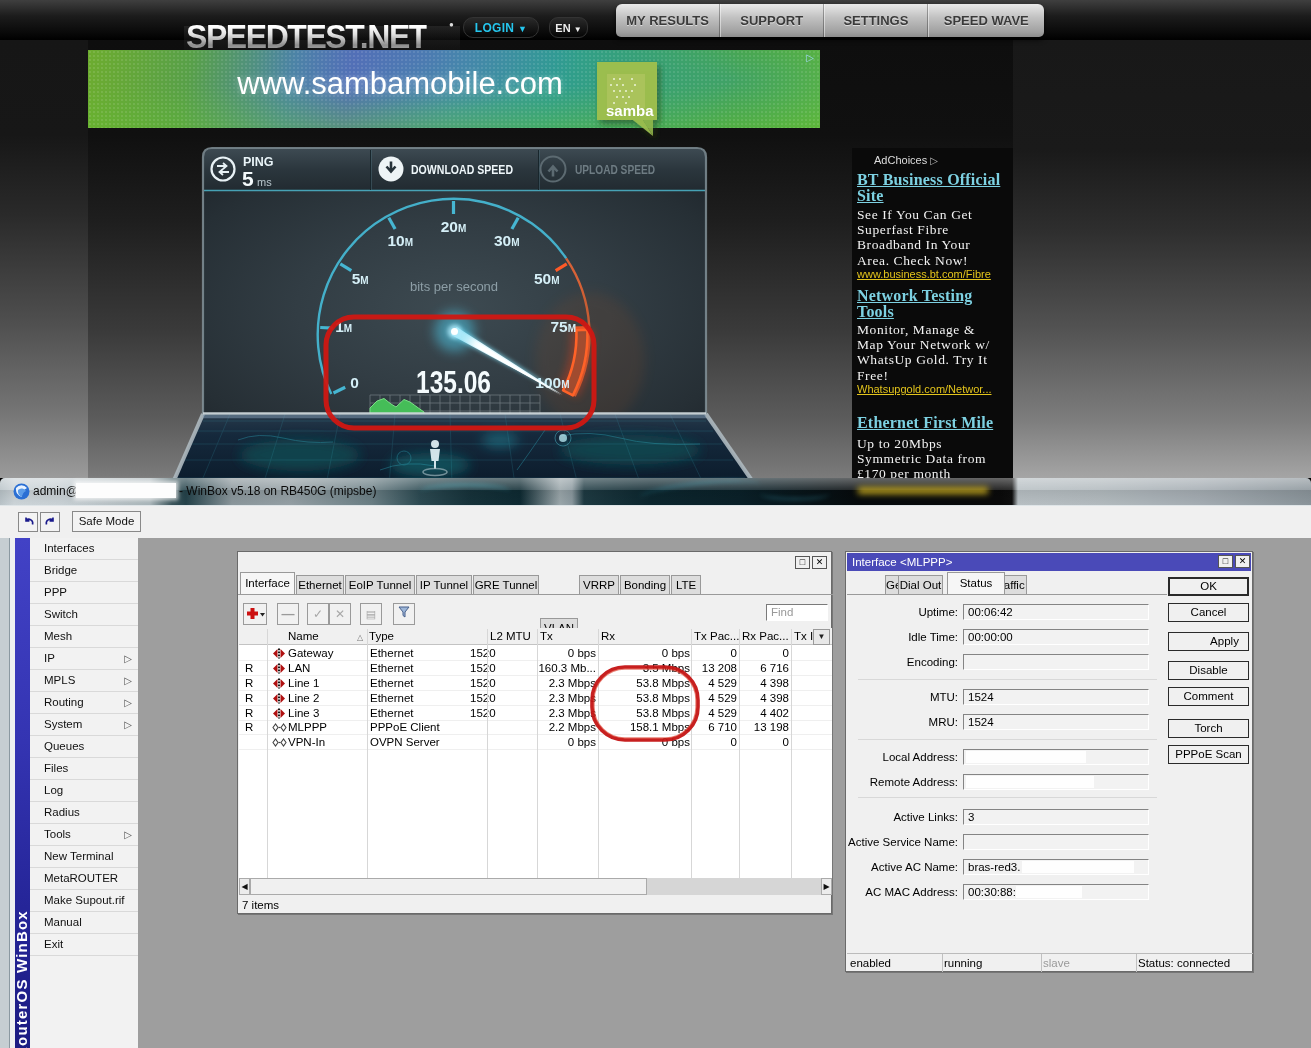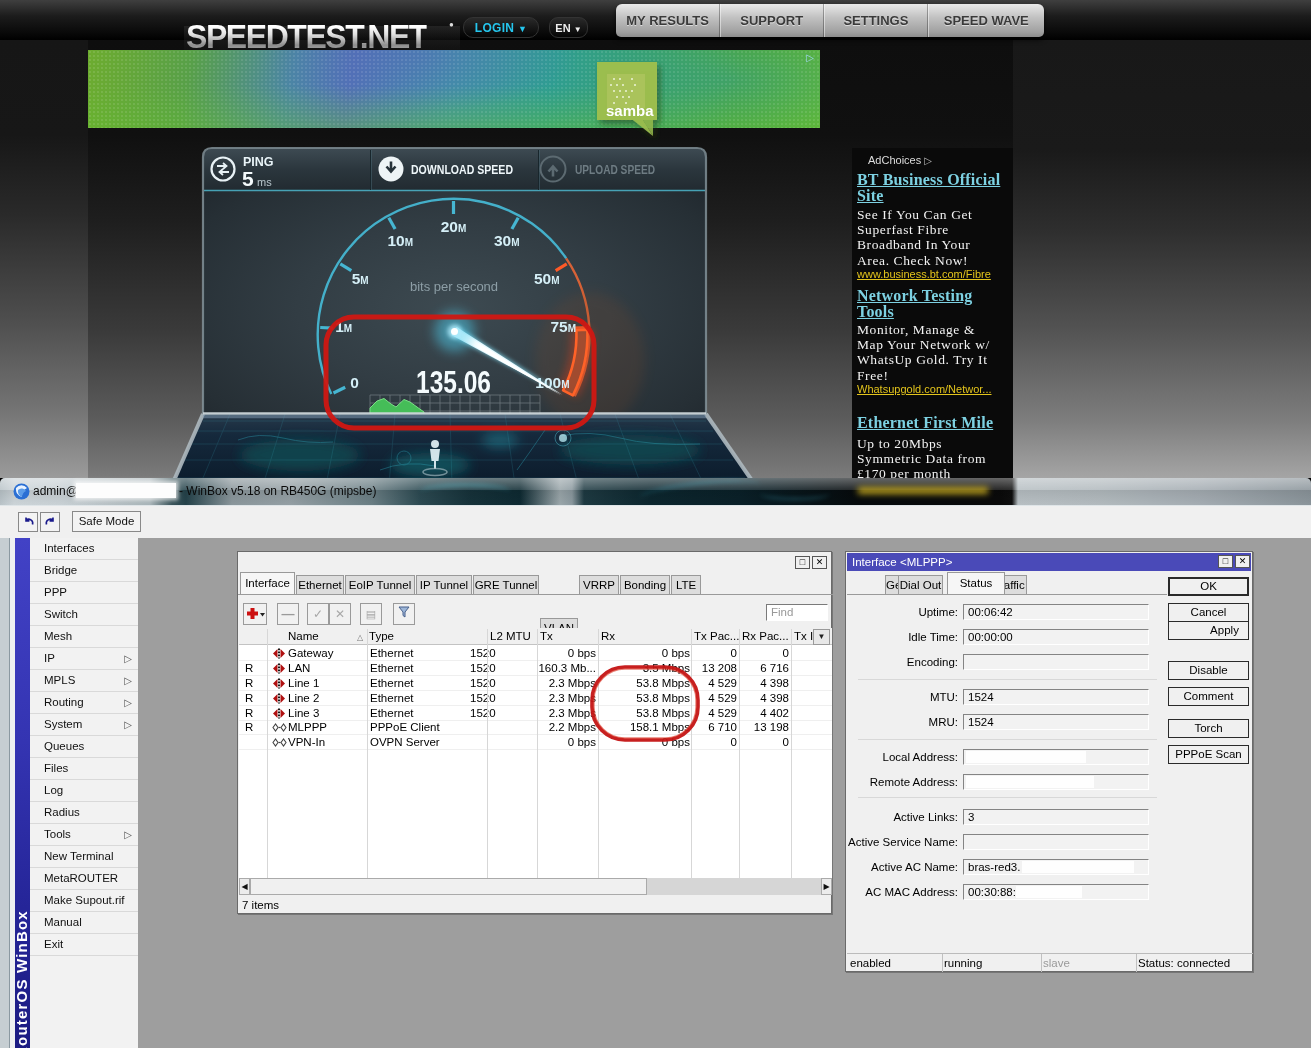--- a/index.html
+++ b/index.html
@@ -42,20 +42,21 @@
 </div>
 
 <div class="abs" id="banner" style="left:88px;top:50px;width:732px;height:78px;
   background:linear-gradient(100deg,#6dac2f 0%,#58a048 14%,#4b86a4 28%,#5172b6 36%,#3f93a5 50%,#2f9e90 63%,#3da465 76%,#54ad33 88%,#64b92d 100%);">
   <div class="abs" style="left:0;top:0;width:100%;height:100%;
     background:radial-gradient(ellipse 230px 80px at 330px 6px, rgba(86,104,186,.45), rgba(86,104,186,0) 70%),
                radial-gradient(ellipse 300px 110px at 640px 30px, rgba(42,150,160,.45), rgba(42,150,160,0) 70%),
                linear-gradient(0deg, rgba(100,190,45,.40), rgba(100,190,45,0) 55%);"></div>
   <div class="abs" style="left:0;top:0;width:100%;height:100%;
     background-image:radial-gradient(rgba(255,255,255,.10) 0.8px, transparent 1px);background-size:4px 4px;"></div>
+  <div class="abs" style="left:62px;top:16px;width:500px;text-align:center;color:#fff;font-size:31px;letter-spacing:0px;text-shadow:0 0 6px rgba(255,255,255,.35);">www.sambamobile.com</div>
 
   <svg class="abs" style="left:505px;top:4px;" width="72" height="86" viewBox="0 0 72 86">
     <defs>
       <filter id="shdw" x="-30%" y="-30%" width="170%" height="170%">
           <feDropShadow dx="3" dy="4" stdDeviation="3" flood-color="#1a3a10" flood-opacity="0.55"></feDropShadow>
         </filter>
     </defs>
     <g filter="url(#shdw)">
       <path d="M4,8 h60 v58 h-14 l10,16 v-16 h-56 z" fill="#93b84a" fill-opacity="0.85"></path>
       <path d="M4,8 h60 v58 h-14 l10,16 -20,-16 h-36 z" fill="#9cbf4e" fill-opacity="0.92"></path>
@@ -78,21 +79,21 @@
         <rect x="35" y="42" width="2" height="2"></rect>
       <rect x="20" y="48" width="2" height="2"></rect>
         <rect x="32" y="48" width="2" height="2"></rect>
     </g>
     <text x="13" y="62" font-family="Liberation Sans" font-size="15" font-weight="bold" fill="#fff">samba</text>
   </svg>
   <div class="abs" style="right:6px;top:2px;color:#9fd4f0;font-size:10px;">▷</div>
 </div>
 
 <div class="abs" id="ads" style="left:852px;top:148px;width:161px;height:330px;background:#0a0a0a;color:#eee;overflow:hidden;">
-  <div class="abs" style="left:16px;top:6px;font-size:11px;color:#ddd;">AdChoices <span style="font-size:10px;color:#bbb;">▷</span></div>
+  <div class="abs" style="left:22px;top:6px;font-size:11px;color:#ddd;">AdChoices <span style="font-size:10px;color:#bbb;">▷</span></div>
   <div class="abs adh" style="top:24px;">BT Business Official<br>Site</div>
   <div class="abs adb" style="top:59px;">See If You Can Get<br>Superfast Fibre<br>Broadband In Your<br>Area. Check Now!</div>
   <div class="abs adl" style="top:120px;">www.business.bt.com/Fibre</div>
   <div class="abs adh" style="top:140px;">Network Testing<br>Tools</div>
   <div class="abs adb" style="top:174px;">Monitor, Manage &amp;<br>Map Your Network w/<br>WhatsUp Gold. Try It<br>Free!</div>
   <div class="abs adl" style="top:235px;">Whatsupgold.com/Networ...</div>
   <div class="abs adh" style="top:267px;">Ethernet First Mile</div>
   <div class="abs adb" style="top:288px;">Up to 20Mbps<br>Symmetric Data from<br>£170 per month</div>
 </div>
 <style>
@@ -537,21 +538,21 @@
   <div class="abs" style="left:389px;top:3px;width:15px;height:13px;background:#f0f0f0;border:1px solid #555;text-align:center;line-height:11px;font-size:9px;color:#000;">✕</div>
 
   <div class="abs tab" style="left:6px;top:23px;width:41px;margin-left:33px;">General</div>
   <div class="abs tab" style="left:52px;top:23px;width:45px;">Dial Out</div>
   <div class="abs tabsel" style="left:101px;top:20px;width:58px;">Status</div>
   <div class="abs tab" style="left:145px;top:23px;width:36px;">Traffic</div>
   <div class="abs" style="left:1px;top:42px;width:320px;height:1px;background:#9a9a9a;"></div>
 
   <div class="abs btn" style="left:322px;top:25px;border:2px solid #2a2a2a;line-height:15px;">OK</div>
   <div class="abs btn" style="left:322px;top:51px;">Cancel</div>
-  <div class="abs btn" style="left:322px;top:69px;padding-left:32px;">Apply</div>
+  <div class="abs btn" style="left:322px;top:80px;padding-left:32px;">Apply</div>
   <div class="abs btn" style="left:322px;top:109px;">Disable</div>
   <div class="abs btn" style="left:322px;top:135px;">Comment</div>
   <div class="abs btn" style="left:322px;top:167px;">Torch</div>
   <div class="abs btn" style="left:322px;top:193px;">PPPoE Scan</div>
 
   <div class="abs lbl" style="top:54px;">Uptime:</div>       
     <div class="abs fld" style="top:52px;">00:06:42</div>
   <div class="abs lbl" style="top:79px;">Idle Time:</div>    
     <div class="abs fld" style="top:77px;">00:00:00</div>
   <div class="abs lbl" style="top:104px;">Encoding:</div>    

